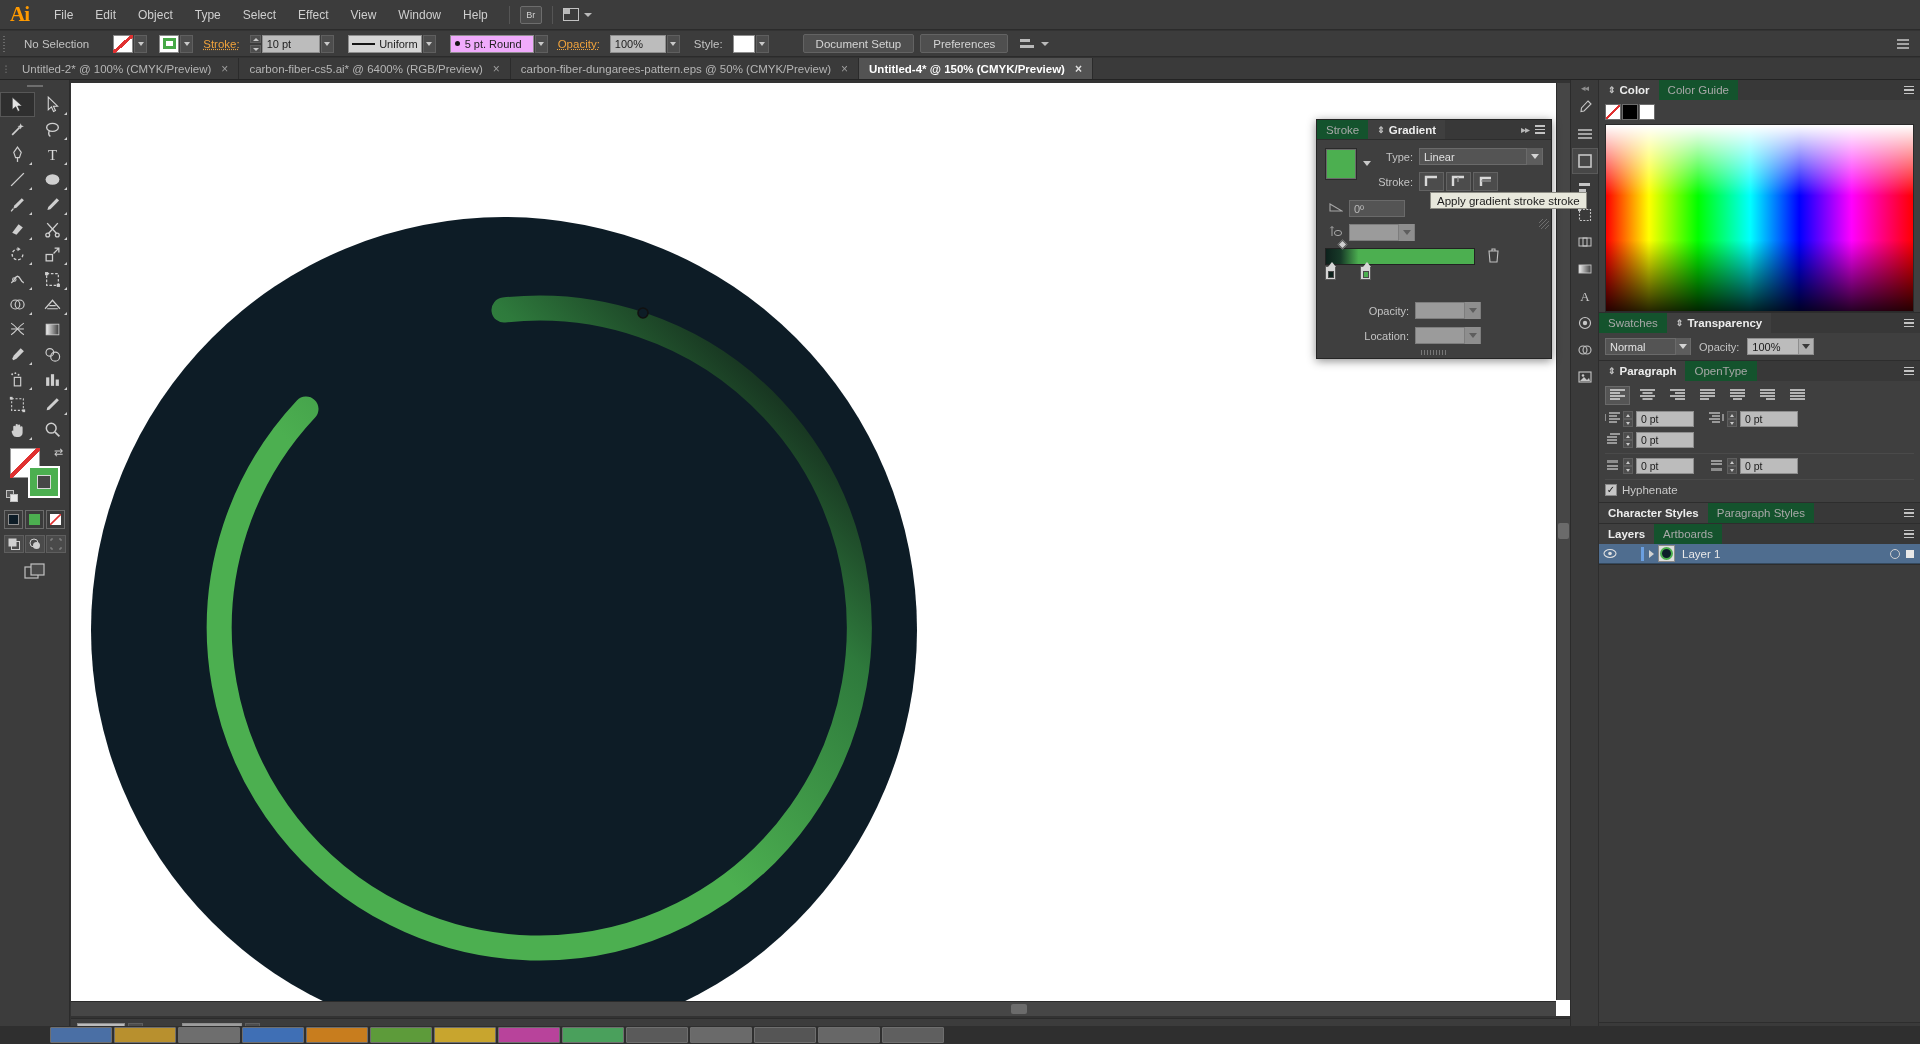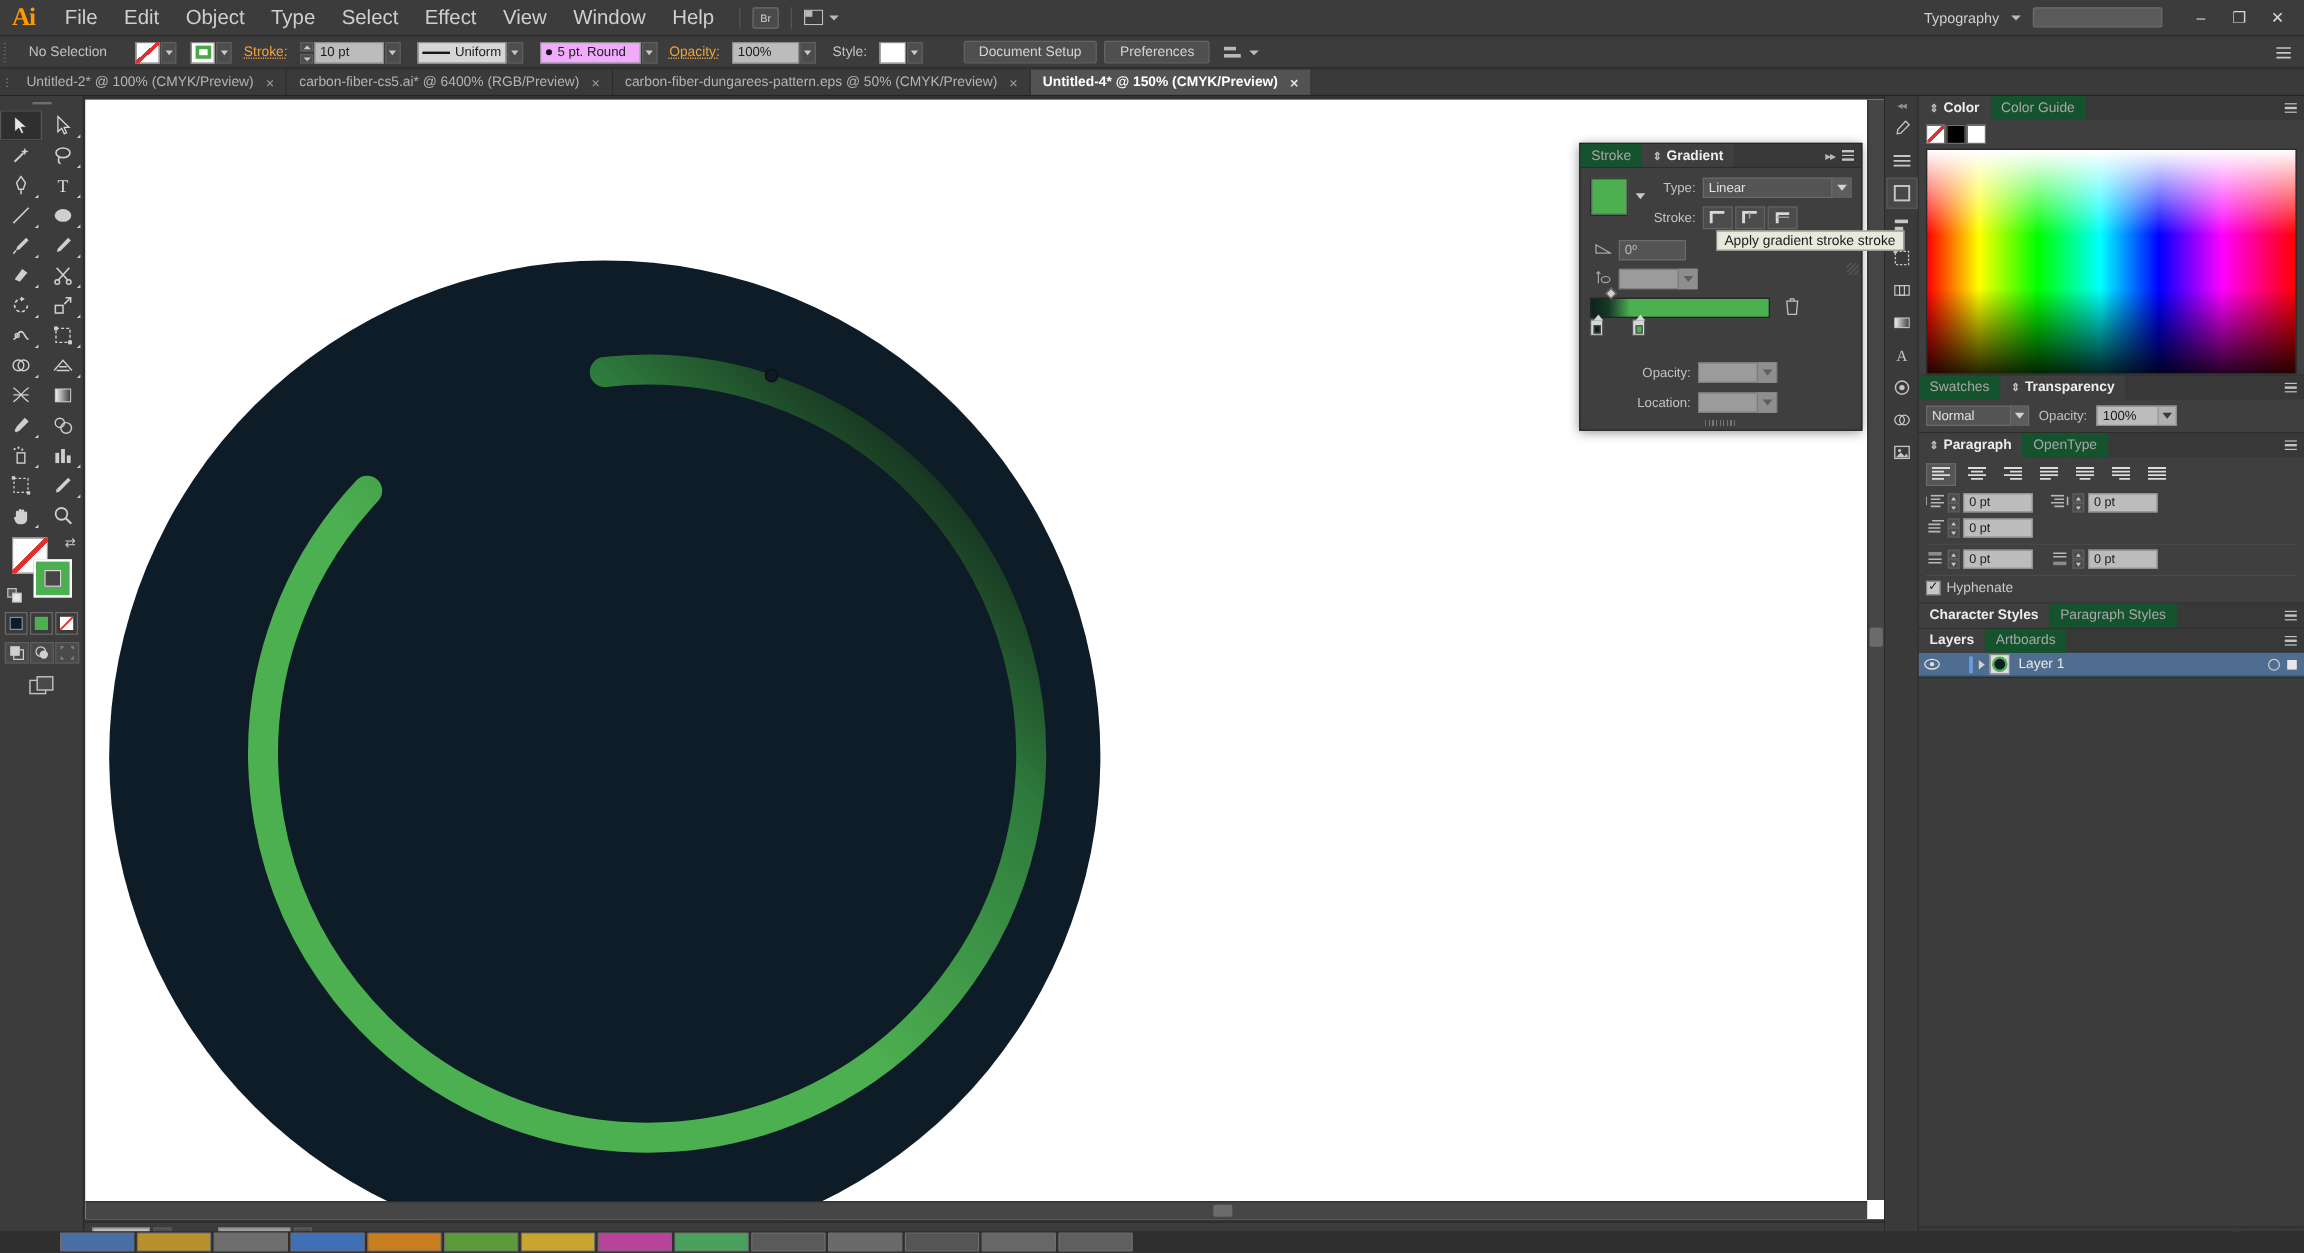--- a/index.html
+++ b/index.html
@@ -18,21 +18,21 @@
     position: absolute; left: 0; top: 0; width: 1920px; height: 30px;
     background: #3c3c3c; display: flex; align-items: center;
     border-bottom: 1px solid #2b2b2b;
   }
   .ai-logo {
     color: #ff9a00; font-weight: bold; font-size: 21px;
     font-family: "Liberation Serif", serif;
     padding: 0 14px 0 10px; letter-spacing: -1px; text-align: center;
   }
   .menu-item {
-    padding: 5px 11px; font-size: 17px; color: #cfcfcf; cursor: default;
+    padding: 5px 11px; font-size: 12px; color: #cfcfcf; cursor: default;
   }
   .menu-sep { width: 1px; height: 18px; background: #555; margin: 0 10px; }
   .br-btn {
     width: 22px; height: 18px; border: 1px solid #6d6d6d; background: #4a4a4a;
     color: #d0d0d0; font-size: 9px; display: flex; align-items: center;
     justify-content: center; border-radius: 2px;
   }
   .mb-right {
     margin-left: auto; display: flex; align-items: center; gap: 10px;
     padding-right: 6px;
@@ -574,30 +574,20 @@
     <div class="menu-item">Help</div>
     <div class="menu-sep"></div>
     <div class="br-btn">Br</div>
     <div class="menu-sep"></div>
     <div style="display:flex;align-items:center;gap:5px">
       <svg width="16" height="13" viewBox="0 0 16 13">
           <rect x="0.5" y="0.5" width="15" height="12" fill="none" stroke="#c2c2c2"></rect>
           <rect x="1" y="1" width="6" height="5" fill="#b9b9b9"></rect>
         </svg>
       <span class="caret-dn"></span>
-    </div>
-    <div class="mb-right">
-      <span class="ws-label">Typography</span>
-      <span class="caret-dn"></span>
-      <div class="search-box" placeholder=""></div>
-      <div class="win-btns">
-        <div class="win-btn">–</div>
-        <div class="win-btn">❐</div>
-        <div class="win-btn close">✕</div>
-      </div>
     </div>
   </div>
 
   <div class="controlbar">
     <div class="grip"></div>
     <div class="cb-label">No Selection</div>
     <div style="display:flex;align-items:center;margin-left:14px">
       <div class="swatch-fill"></div>
       <div class="mini-arrow"></div>
     </div>

